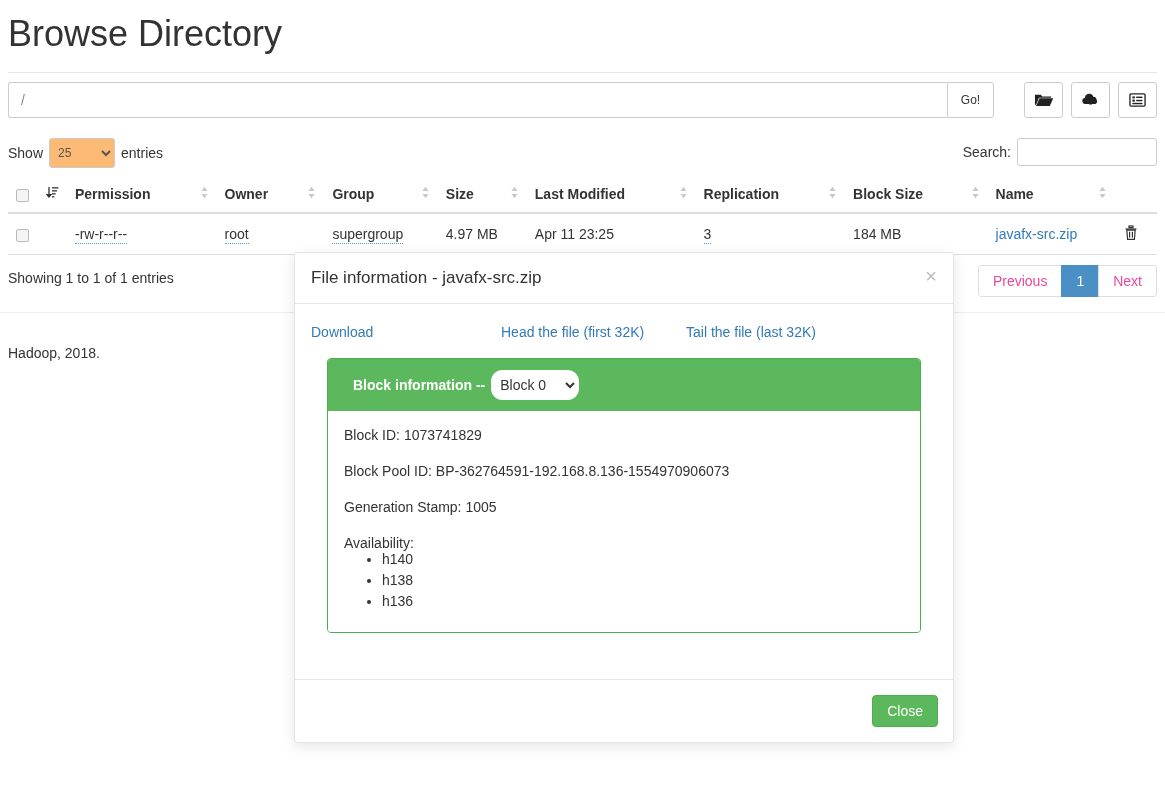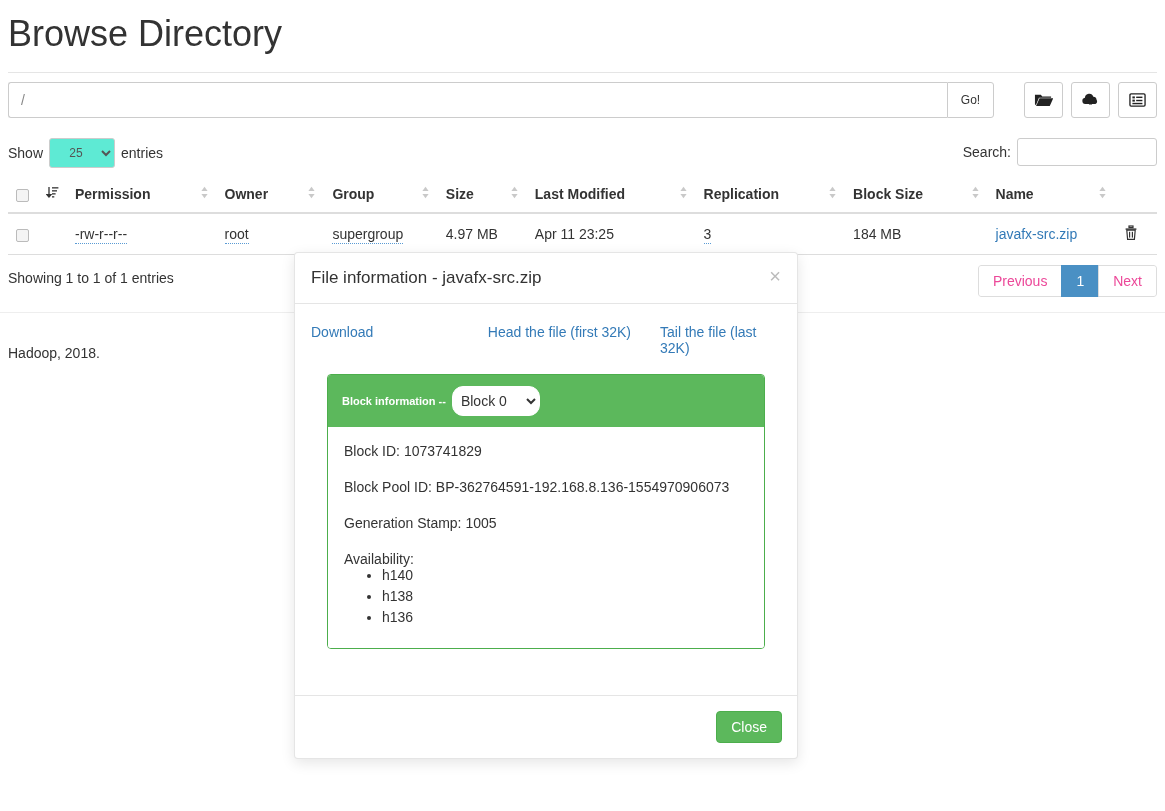--- a/index.html
+++ b/index.html
@@ -94,26 +94,25 @@
     position:absolute; left:0; top:0;
     display:flex; align-items:center;
     font-size:14px; color:#333;
   }
   .length-ctl select {
     margin:0 6px;
     height:30px;
     width:66px;
     border:1px solid #ccc;
     border-radius:3px;
-    background:#5eead4;
+    background:#fdba74;
     font-size:12px;
     color:#555;
     padding:2px 4px;
     font-family:"Liberation Sans", sans-serif;
-    text-align:center;
   }
   .search-ctl {
     position:absolute; right:0; top:0;
     display:flex; align-items:center;
     font-size:14px;
   }
   .search-ctl input {
     margin-left:6px;
     width:140px;
     height:28px;
@@ -209,21 +208,21 @@
   .footer-rule {
     position:absolute;
     left:0; right:0; top:312px;
     border-top:1px solid #eee;
   }
 
   
   .modal {
     position:absolute;
     left:294px; top:252px;
-    width:504px;
+    width:660px;
     background:#fff;
     border:1px solid rgba(0,0,0,.10);
     border-radius:4px;
     box-shadow:0 4px 14px rgba(0,0,0,.10);
   }
   .modal-header {
     padding:14px 15px 14px 16px;
     border-bottom:1px solid #e5e5e5;
     position:relative;
   }
@@ -263,22 +262,23 @@
   }
   .panel-heading {
     background:#5cb85c;
     padding:11px 14px;
     display:flex;
     align-items:center;
   }
   .panel-heading .ptitle {
     color:#fff;
     font-weight:bold;
-    font-size:11px;
+    font-size:14px;
     margin-right:6px;
+    margin-left:11px;
   }
   .panel-heading select {
     height:30px;
     min-width:88px;
     border:1px solid #fff;
     border-radius:11px;
     background:#fff;
     font-size:14px;
     color:#333;
     padding:2px 4px;

